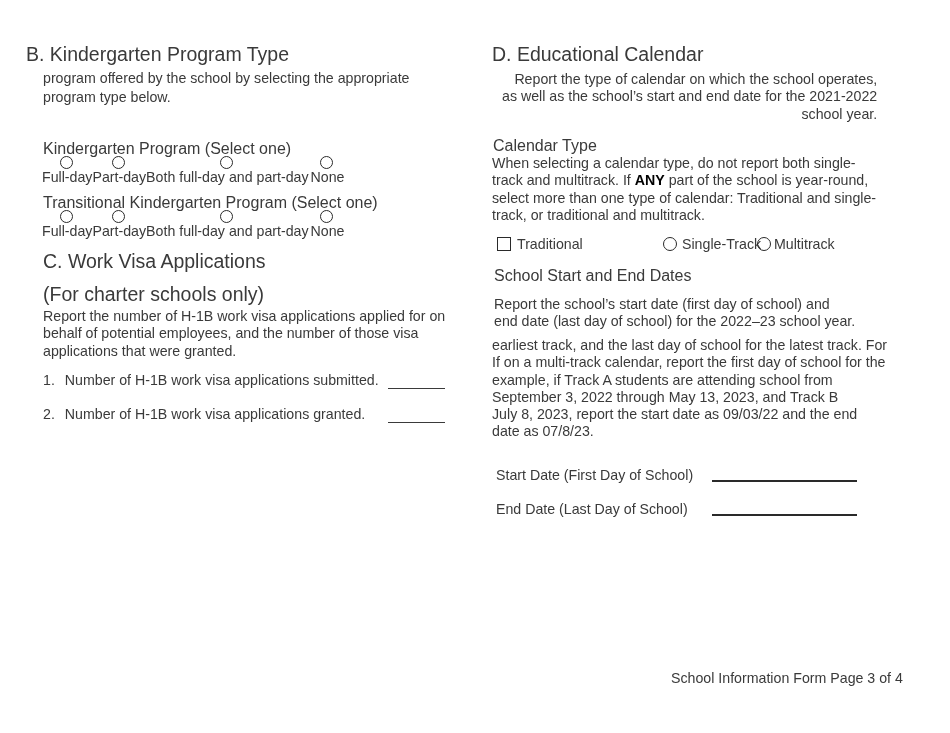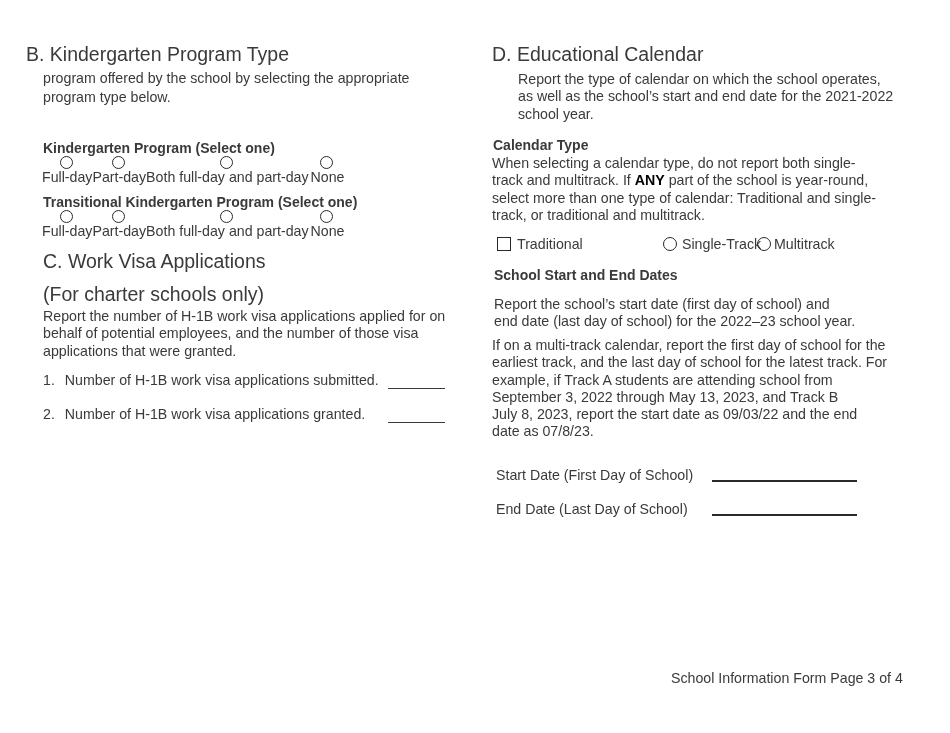--- a/index.html
+++ b/index.html
@@ -4,21 +4,21 @@
 <style>
   html, body { margin: 0; padding: 0; background: #ffffff; }
   body {
     width: 950px; height: 733px; position: relative; overflow: hidden;
     font-family: "Liberation Sans", sans-serif; color: #3a3a3a;
   }
   .abs { position: absolute; }
   .h2 { font-size: 19.5px; color: #3a3a3a; line-height: 24px; white-space: nowrap; }
   .p { font-size: 14.2px; line-height: 17.3px; color: #3a3a3a; }
   .bold { font-weight: bold; }
-  .sub { font-size: 14px; font-weight: bold; line-height: 17px; white-space: nowrap; }
+  .sub { font-size: 16px; font-weight: normal; line-height: 17px; white-space: nowrap; }
   .radio-row { display: flex; align-items: center; font-size: 14.2px; white-space: nowrap; height: 18px; }
   .radio {
     display: inline-block; width: 13px; height: 13px; border: 1.4px solid #2a2a2a;
     border-radius: 50%; box-sizing: border-box; margin-right: 2px; margin-left: 1px;
   }
   .check {
     display: inline-block; width: 14px; height: 14px; border: 1.4px solid #2a2a2a;
     box-sizing: border-box; margin-right: 6px;
   }
   .opt { display: inline-flex; align-items: center; flex-direction: column; }
@@ -88,21 +88,21 @@
 </div>
 <div class="abs" style="left:388px; top:372px; width:57px; height:16px; border-bottom:1px solid #3a3a3a;"></div>
 
 <div class="abs p line" style="left:43px; top:406px;">
   <span>2.</span>
   <span style="margin-left:6px">Number of H-1B work visa applications granted.</span>
 </div>
 <div class="abs" style="left:388px; top:406px; width:57px; height:16px; border-bottom:1px solid #3a3a3a;"></div>
 
 <div class="abs h2" style="left:492px; top:42px;">D. Educational Calendar</div>
-<div class="abs p" style="left:518px; top:71px;">
+<div class="abs p" style="left:502px; top:71px;text-align:right;">
   <div class="line">Report the type of calendar on which the school operates,</div>
   <div class="line">as well as the school’s start and end date for the 2021-2022</div>
   <div class="line">school year.</div>
 </div>
 
 <div class="abs sub" style="left:493px; top:137px;">Calendar Type</div>
 <div class="abs p" style="left:492px; top:155px;">
   <div class="line">When selecting a calendar type, do not report both single-</div>
   <div class="line"><span>track and multitrack. If </span><span class="bold" style="color:#000000">ANY</span><span> part of the school is year-round,</span></div>
   <div class="line">select more than one type of calendar: Traditional and single-</div>
@@ -121,22 +121,22 @@
   <span class="radio" style="width:14px;height:14px;margin-right:3px"></span>
   <span>Multitrack</span>
 </div>
 
 <div class="abs sub" style="left:494px; top:267px;">School Start and End Dates</div>
 <div class="abs p" style="left:494px; top:296px;">
   <div class="line">Report the school’s start date (first day of school) and</div>
   <div class="line">end date (last day of school) for the 2022–23 school year.</div>
 </div>
 <div class="abs p" style="left:492px; top:337px;">
+  <div class="line">earliest track, and the last day of school for the latest track. For</div>
   <div class="line">If on a multi-track calendar, report the first day of school for the</div>
-  <div class="line">earliest track, and the last day of school for the latest track. For</div>
   <div class="line">example, if Track A students are attending school from</div>
   <div class="line">September 3, 2022 through May 13, 2023, and Track B</div>
   <div class="line">July 8, 2023, report the start date as 09/03/22 and the end</div>
   <div class="line">date as 07/8/23.</div>
 </div>
 
 <div class="abs p line" style="left:496px; top:467px;">Start Date (First Day of School)</div>
 <div class="blank-long" style="left:712px; top:480px;"></div>
 
 <div class="abs p line" style="left:496px; top:501px;">End Date (Last Day of School)</div>

